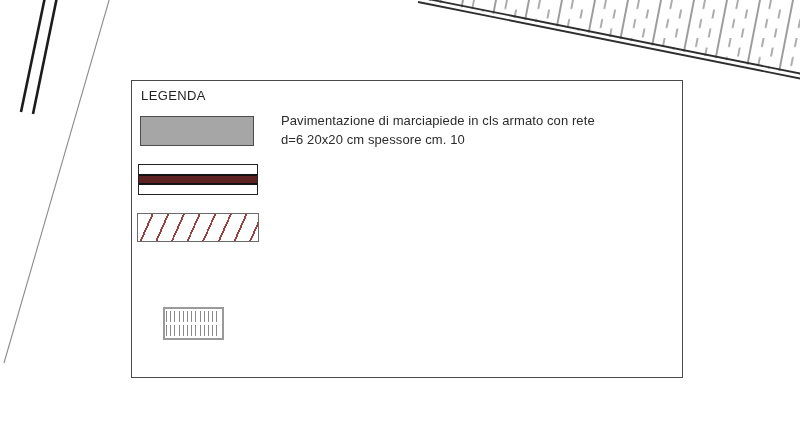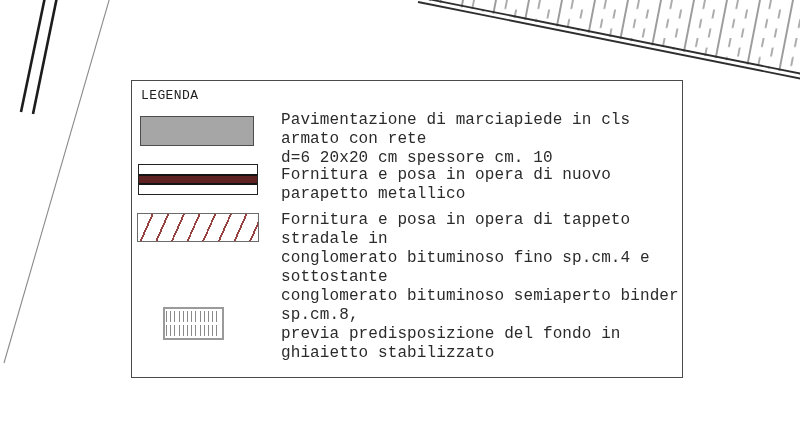--- a/index.html
+++ b/index.html
@@ -1,31 +1,31 @@
 <!DOCTYPE html>
 <html style="--concrete-fill: #a6a6a6; --parapet-band: #5e2222; --asphalt-line: #96413f; --grate-line: #8a8a8a;"><head>
 <meta charset="utf-8">
 <style>
   html,body{margin:0;padding:0;background:#ffffff;}
   #canvas{
     position:relative;width:800px;height:423px;background:#ffffff;
-    overflow:hidden;font-family:Liberation Mono, monospace;
+    overflow:hidden;font-family:Liberation Sans, sans-serif;
   }
   #bg-lines{position:absolute;left:0;top:0;}
   
   #legend-box{
     position:absolute;left:131px;top:80px;width:550px;height:296px;
     border:1.5px solid #4a4a4a;background:#ffffff;
   }
   .abs{position:absolute;}
   #legend-title{
     left:141px;top:88px;font-size:13px;color:#1f1f1f;letter-spacing:.4px;
   }
   .label{
-    font-size:16px;line-height:19px;color:#2b2b2b;white-space:pre-line;
+    font-size:13px;line-height:19px;color:#2b2b2b;white-space:pre-line;
     letter-spacing:.1px;
   }
   
   #swatch-concrete{
     left:140px;top:116px;width:112px;height:28px;
     background:var(--concrete-fill,#a6a6a6);border:1.5px solid #4c4c4c;
   }
   
   #swatch-parapet{
     left:138px;top:164px;width:118px;height:29px;
@@ -101,26 +101,21 @@
 
   <div class="abs" id="legend-title">LEGENDA</div>
 
   <div class="abs" id="swatch-concrete"></div>
   <div class="abs label" id="item1-label">Pavimentazione di marciapiede in cls armato con rete
 d=6 20x20 cm spessore cm. 10</div>
 
   <div class="abs" id="swatch-parapet">
     <div class="band"></div>
   </div>
-  <div class="abs label" id="item2-label">Fornitura e posa in opera di nuovo parapetto metallico</div>
 
   <div class="abs" id="swatch-asphalt"></div>
-  <div class="abs label" id="item3-label">Fornitura e posa in opera di tappeto stradale in
-conglomerato bituminoso fino sp.cm.4 e sottostante
-conglomerato bituminoso semiaperto binder sp.cm.8,
-previa predisposizione del fondo in ghiaietto stabilizzato</div>
 
   <div class="abs" id="swatch-grate">
     <div class="slots top"></div>
     <div class="slots bottom"></div>
   </div>
 
 </div>
 
 </body></html>

